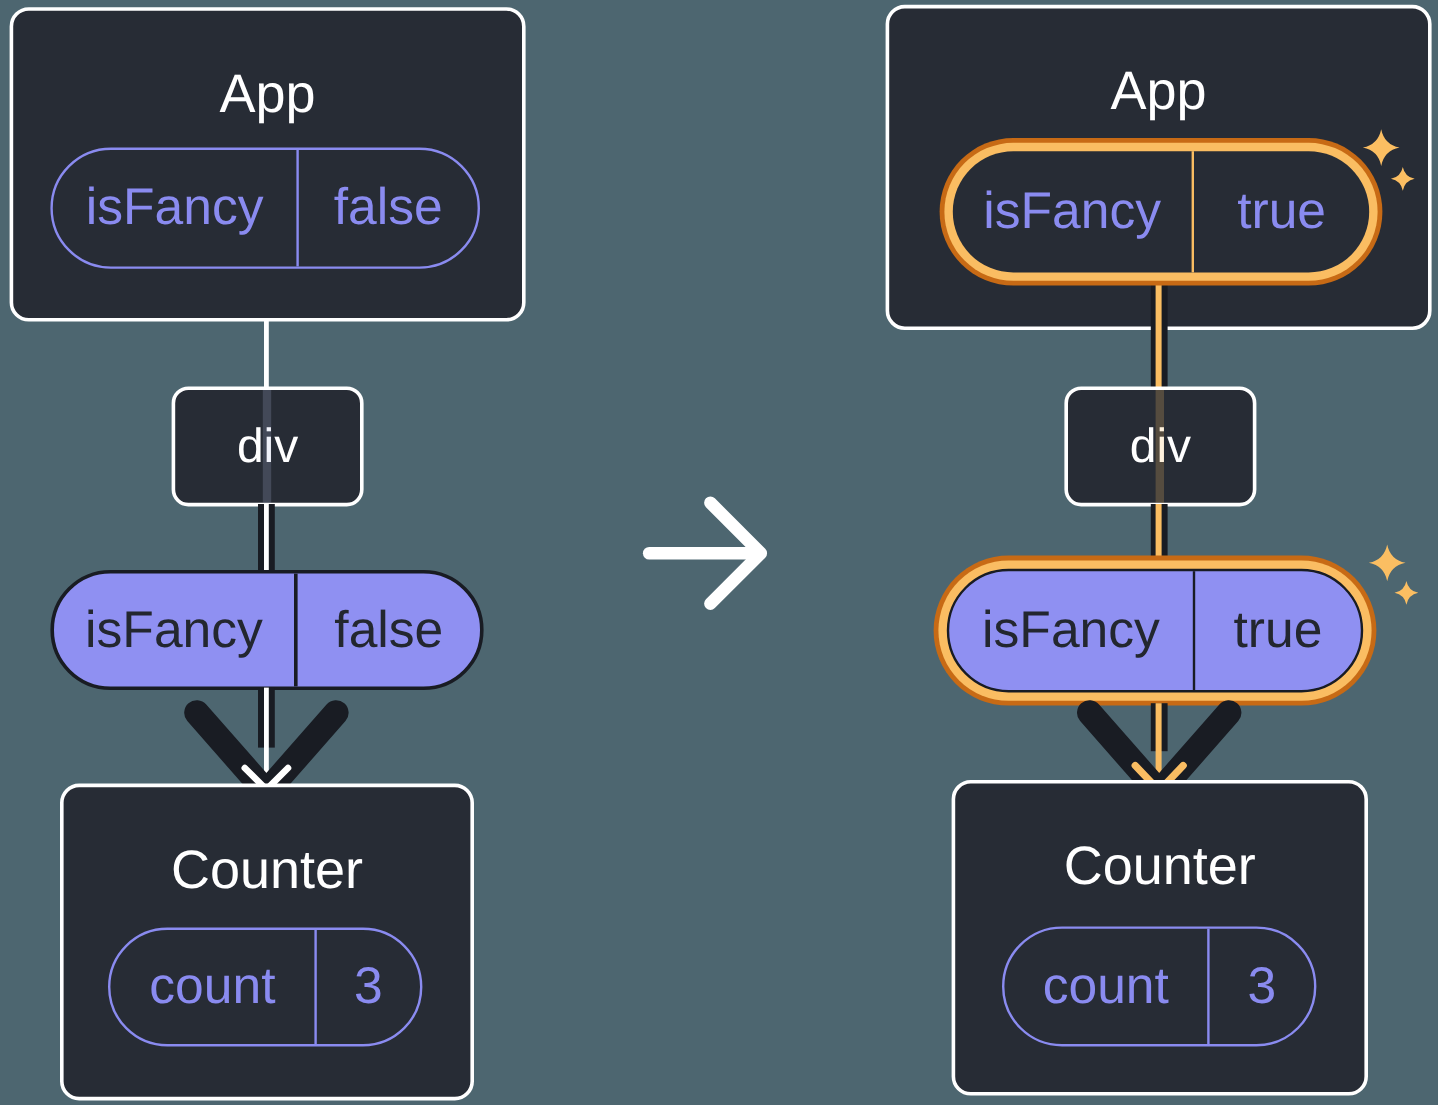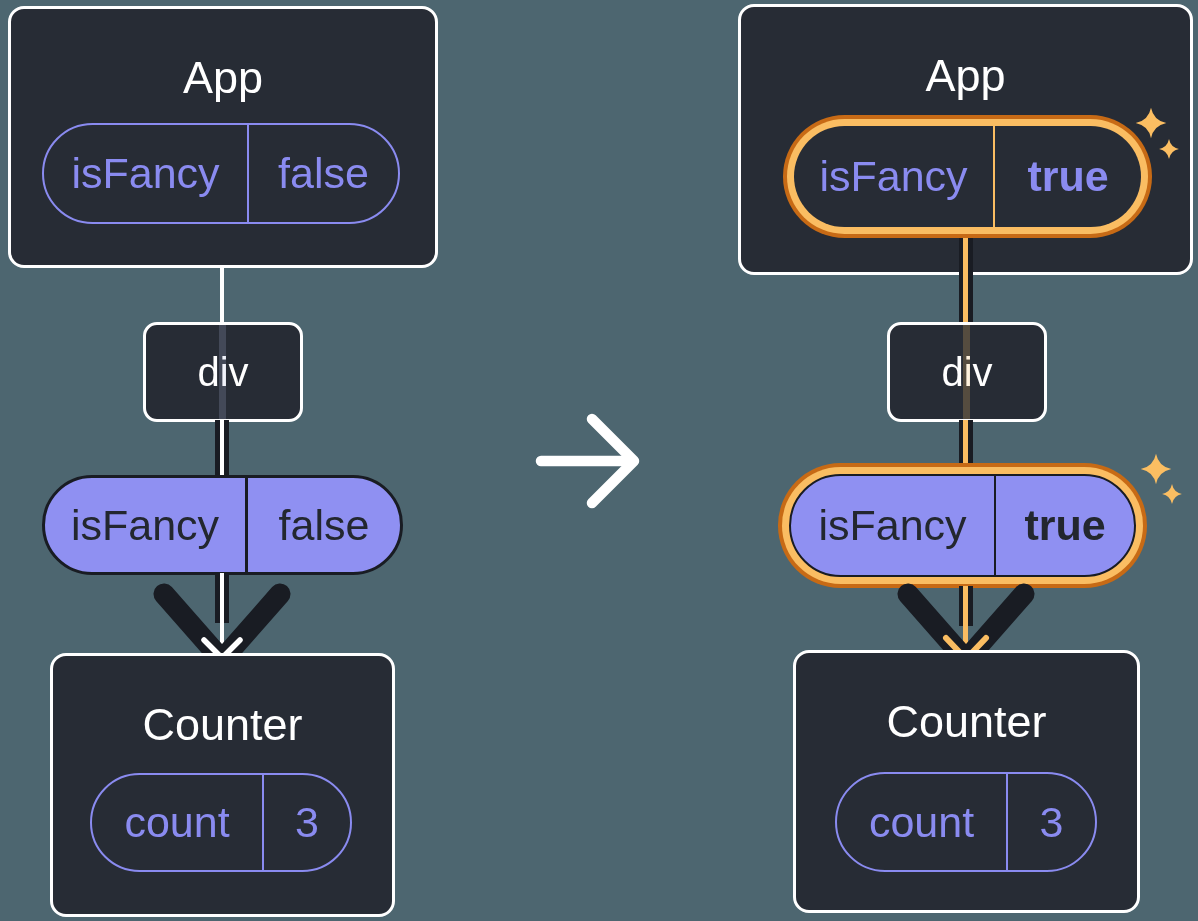--- a/index.html
+++ b/index.html
@@ -54,21 +54,21 @@
 
   
   .ring-outer{position:absolute;background:var(--highlight-outer);border-radius:64px;padding:4px;}
   .ring-inner{background:var(--highlight-inner);border-radius:60px;padding:7px;width:100%;height:100%;}
   .ring-core{border-radius:52px;width:100%;height:100%;display:flex;align-items:stretch;font-size:43px;line-height:1;}
   .ring-core.on-card{background:var(--card);color:var(--purple);}
   .ring-core.on-card .cell.name{border-right:2px solid var(--highlight-inner);}
   .ring-core.filled{background:var(--purple-fill);color:var(--text-dark);border:2.5px solid var(--dark-line);}
   .ring-core.filled .cell.name{border-right:2.5px solid var(--dark-line);}
   .ring-core .cell{display:flex;align-items:center;justify-content:center;}
-  .value-bold{font-weight:700;}
+  .value-bold{font-weight:400;}
 
   
   .seg{position:absolute;}
   .seg.dark{width:14px;background:var(--dark-line);}
   .seg.white{width:4px;background:var(--white-line);}
   .seg.orange{width:5px;background:var(--highlight-inner);}
   svg{position:absolute;overflow:visible;}
 </style>
 </head>
 <body>

